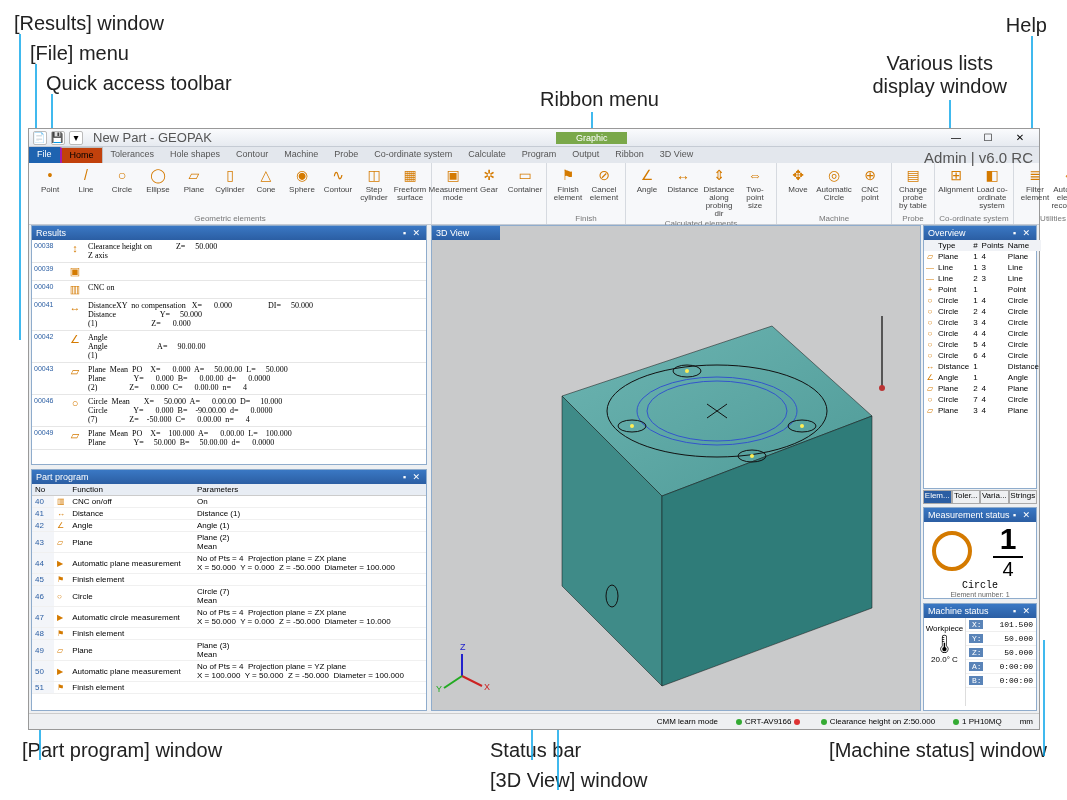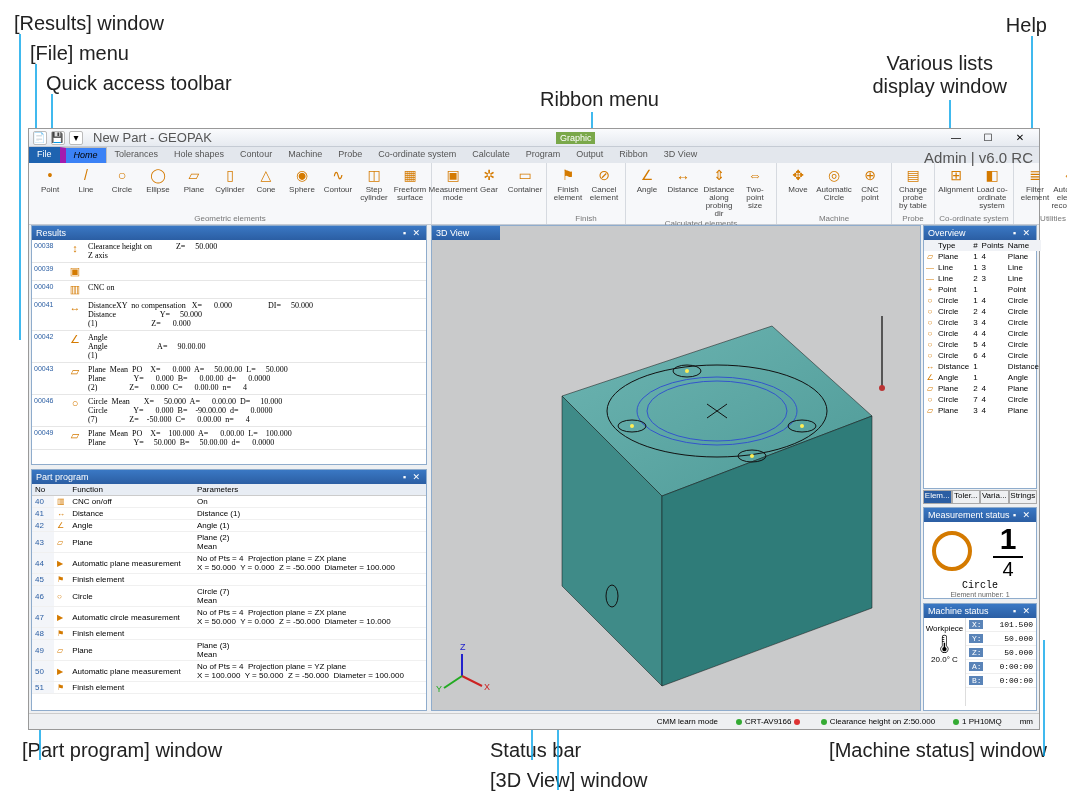--- a/index.html
+++ b/index.html
@@ -9,21 +9,21 @@
 .app { position: absolute; top: 128px; left: 28px; width: 1012px; height: 602px; border: 1px solid #999; background: #eef0f2; }
 .qat { height: 18px; background: linear-gradient(#fafbfd,#e6eaf0); display: flex; align-items: center; padding: 0 4px; gap: 4px; border-bottom:1px solid #c5cbd4;}
 .qat-btn { width: 14px; height: 14px; border: 1px solid #bbb; border-radius: 2px; background:#fff; display:flex;align-items:center;justify-content:center;}
 .qat-title { margin-left: 6px; color:#555; font-size:13px;}
 .win-ctrls { margin-left:auto; display:flex; gap:2px;}
 .win-ctrls span { width:30px; text-align:center; }
 
 .tabbar { height: 16px; display:flex; background:#e3e7ed; font-size:9px;}
 .tab { padding: 2px 8px; color:#555;}
 .tab.file { background:#1e63b0; color:#fff; }
-.tab.active { background:#3b82f6; border-top:1px solid #c0c0c0;border-left:6px solid #a21caf;border-right:1px solid #c0c0c0; color:#000;font-style:italic;}
+.tab.active { background:#c2410c; border-top:1px solid #c0c0c0;border-left:2px solid #a21caf;border-right:1px solid #c0c0c0; color:#000;}
 .userinfo { margin-left:auto; padding:2px 6px; color:#555; font-size:15px;}
 
 .ribbon { height: 62px; background:#f7f8fa; display:flex; border-bottom:1px solid #c5cbd4; }
 .rgroup { border-right:1px solid #d6dae0; padding:2px 4px 0 4px; display:flex; flex-direction:column; }
 .rgroup .row { display:flex; gap:2px; }
 .rbtn { width:34px; display:flex; flex-direction:column; align-items:center; gap:1px;}
 .rbtn .ico { width:20px; height:20px; display:flex;align-items:center;justify-content:center; color:#d47a00; font-size:14px;}
 .rbtn .lbl { font-size:8px; text-align:center; line-height:8px; color:#444; white-space:pre-line;}
 .rgroup .grp-lbl { font-size:8px; text-align:center; color:#777; margin-top:auto; padding:1px 0;}
 
@@ -122,21 +122,21 @@
   </g>
 </svg>
 
 <div class="app">
 
   <div class="qat">
     <span class="qat-btn">📄</span>
     <span class="qat-btn">💾</span>
     <span class="qat-btn">▾</span>
     <span class="qat-title">New Part - GEOPAK</span>
-    <span style="margin-left:340px;background:#7aa84a;color:#fff;padding:1px 4px;font-size:9px">Graphic</span>
+    <span style="margin-left:340px;background:#7aa84a;color:#fff;padding:1px 20px;font-size:9px">Graphic</span>
     <div class="win-ctrls">
       <span>—</span>
       <span>☐</span>
       <span>✕</span>
     </div>
   </div>
 
   <div class="tabbar" id="tabbar">
       <span class="tab file">File</span>
       <span class="tab active">Home</span>

